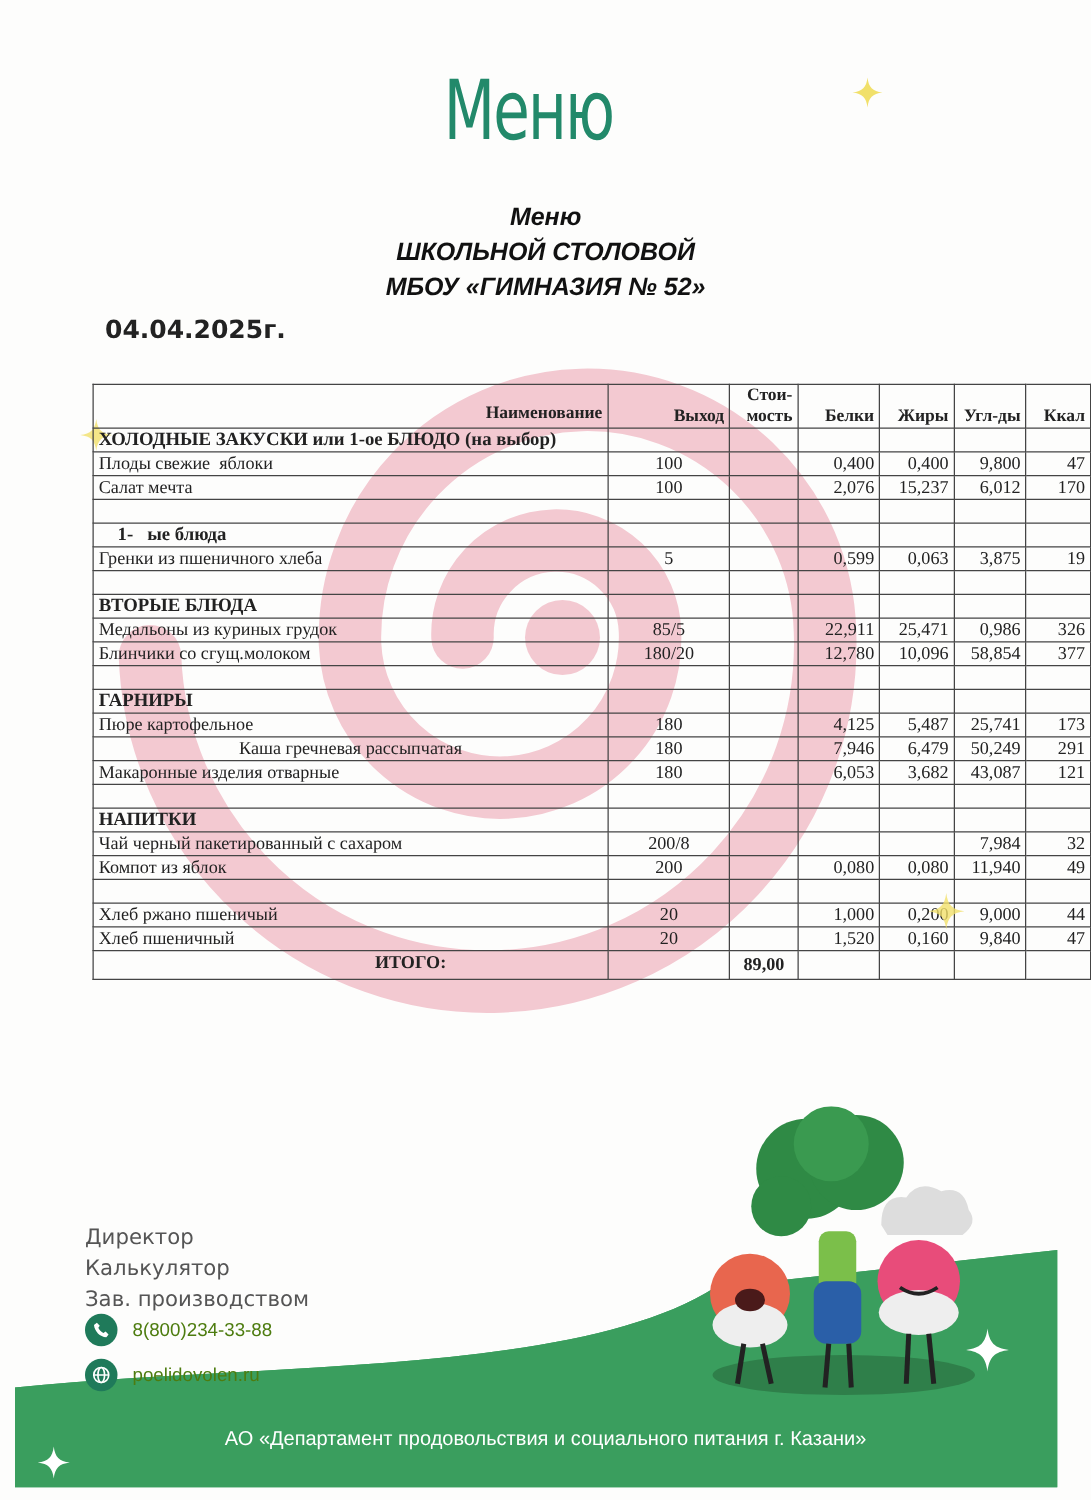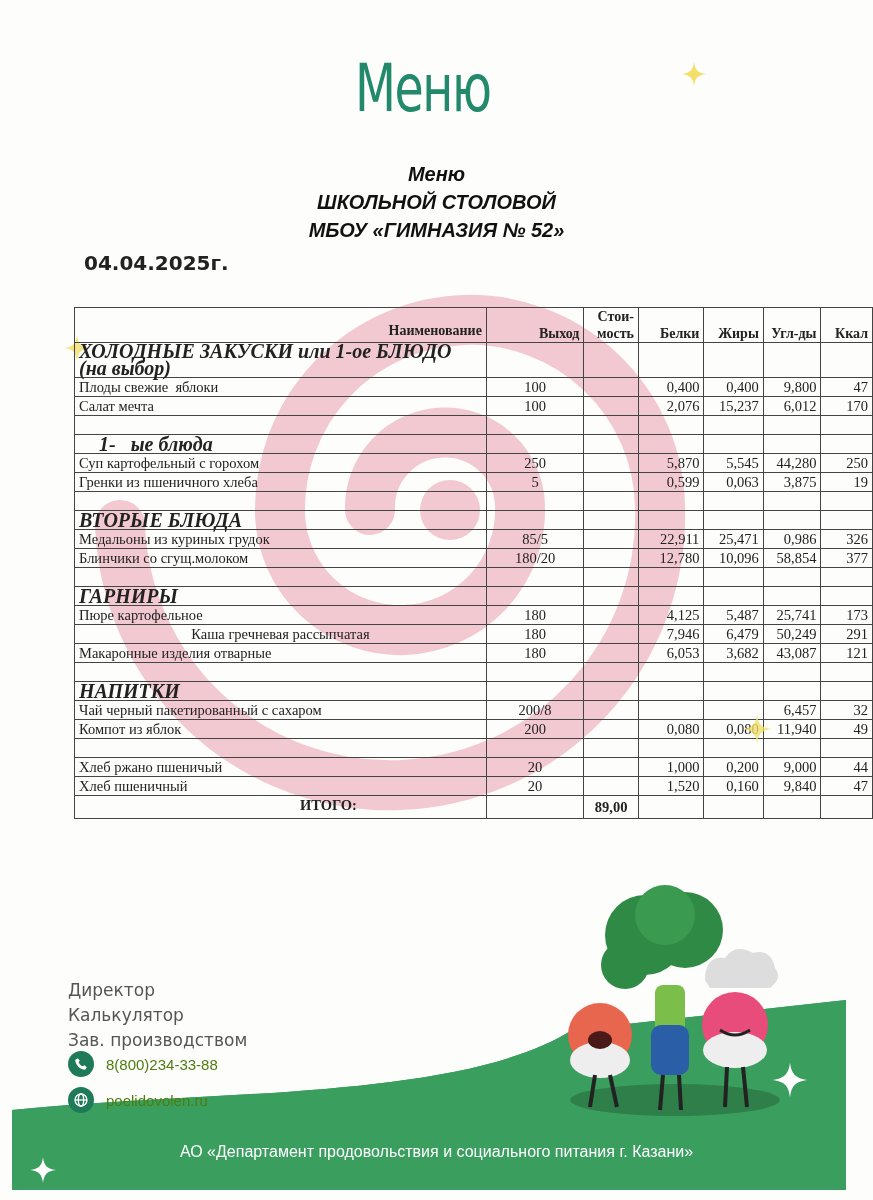--- a/index.html
+++ b/index.html
@@ -12,21 +12,21 @@
   table.menu { position:absolute; left:74px; top:307px; border-collapse:collapse; z-index:2; font-size:14.5px; }
   table.menu td { border:1px solid #444; padding:0 4px; height:18px; line-height:17px; vertical-align:bottom; }
   .c-name { width:346px; }
   .c-out { width:96px; text-align:center; }
   .c-cost { width:47px; text-align:center; }
   .c-num { text-align:right; }
   .c-b { width:59px; } .c-f { width:52px; } .c-c { width:50px; } .c-k { width:44px; }
   .hdr td { font-weight:bold; vertical-align:top; text-align:right; font-size:14px; height:34px;margin-top:40px; }
   .hdr td.c-name { vertical-align:bottom; padding-bottom:3px; }
   .small { font-size:12px; line-height:14px; }
-  .sec td.c-name { font-weight:bold; font-size:20px;font-style:italic; }
+  .sec td.c-name { font-weight:bold; font-size:15px; }
   .total td { height:38px; }
   .total .c-name { text-align:center; font-weight:bold; padding-left:100px; vertical-align:bottom; padding-bottom:4px; }
   .total .c-cost { font-weight:bold; vertical-align:middle; }
   .footer-sign { position:absolute; left:68px; top:978px; font-family:"DejaVu Sans", sans-serif; font-size:17px; color:#555; line-height:25px; z-index:3; }
   .contact { position:absolute; left:68px; display:flex; align-items:center; z-index:3; }
   .contact .ic { width:26px; height:26px; border-radius:50%; background:#1f7a5a; display:flex; align-items:center; justify-content:center; margin-right:12px; }
   .contact span.t { font-family:"Liberation Sans", sans-serif; font-size:15px; color:#4d7c0f; }
   .green-band { position:absolute; left:12px; top:1000px; width:834px; height:190px; z-index:1; }
   .dept { position:absolute; left:0; width:873px; top:1143px; text-align:center; font-family:"Liberation Sans", sans-serif; font-size:16px; color:#fff; z-index:3; }
   .chars { position:absolute; left:555px; top:885px; width:240px; height:240px; z-index:2; }
@@ -107,29 +107,20 @@
       <tr class="sec">
         <td class="c-name" style="white-space: pre-wrap;">    1-   ые блюда</td>
         <td class="c-out"></td>
         <td class="c-cost"></td>
         <td class="c-num c-b"></td>
         <td class="c-num c-f"></td>
         <td class="c-num c-c"></td>
         <td class="c-num c-k"></td>
       </tr>
       <tr>
-        <td class="c-name" style="white-space: pre-wrap;">Суп картофельный с горохом</td>
-        <td class="c-out">250</td>
-        <td class="c-cost"></td>
-        <td class="c-num c-b">5,870</td>
-        <td class="c-num c-f">5,545</td>
-        <td class="c-num c-c">44,280</td>
-        <td class="c-num c-k">250</td>
-      </tr>
-      <tr>
         <td class="c-name" style="white-space: pre-wrap;">Гренки из пшеничного хлеба</td>
         <td class="c-out">5</td>
         <td class="c-cost"></td>
         <td class="c-num c-b">0,599</td>
         <td class="c-num c-f">0,063</td>
         <td class="c-num c-c">3,875</td>
         <td class="c-num c-k">19</td>
       </tr>
       <tr>
         <td class="c-name" style="white-space: pre-wrap;"></td>
@@ -229,21 +220,21 @@
         <td class="c-num c-f"></td>
         <td class="c-num c-c"></td>
         <td class="c-num c-k"></td>
       </tr>
       <tr>
         <td class="c-name" style="white-space: pre-wrap;">Чай черный пакетированный с сахаром</td>
         <td class="c-out">200/8</td>
         <td class="c-cost"></td>
         <td class="c-num c-b"></td>
         <td class="c-num c-f"></td>
-        <td class="c-num c-c">6,457</td>
+        <td class="c-num c-c">7,984</td>
         <td class="c-num c-k">32</td>
       </tr>
       <tr>
         <td class="c-name" style="white-space: pre-wrap;">Компот из яблок</td>
         <td class="c-out">200</td>
         <td class="c-cost"></td>
         <td class="c-num c-b">0,080</td>
         <td class="c-num c-f">0,080</td>
         <td class="c-num c-c">11,940</td>
         <td class="c-num c-k">49</td>

